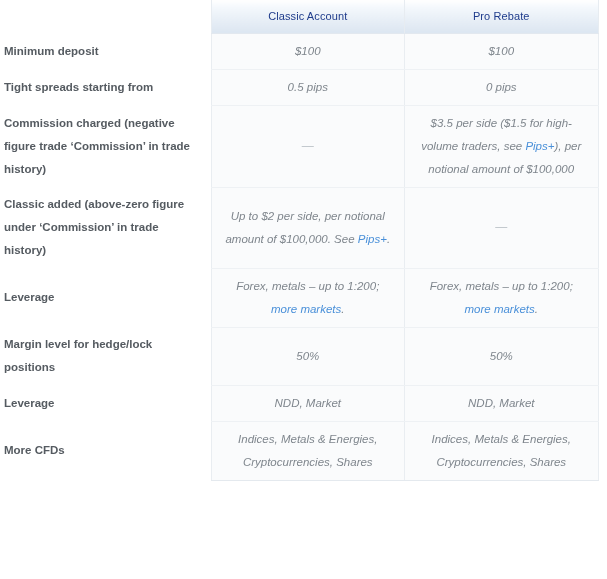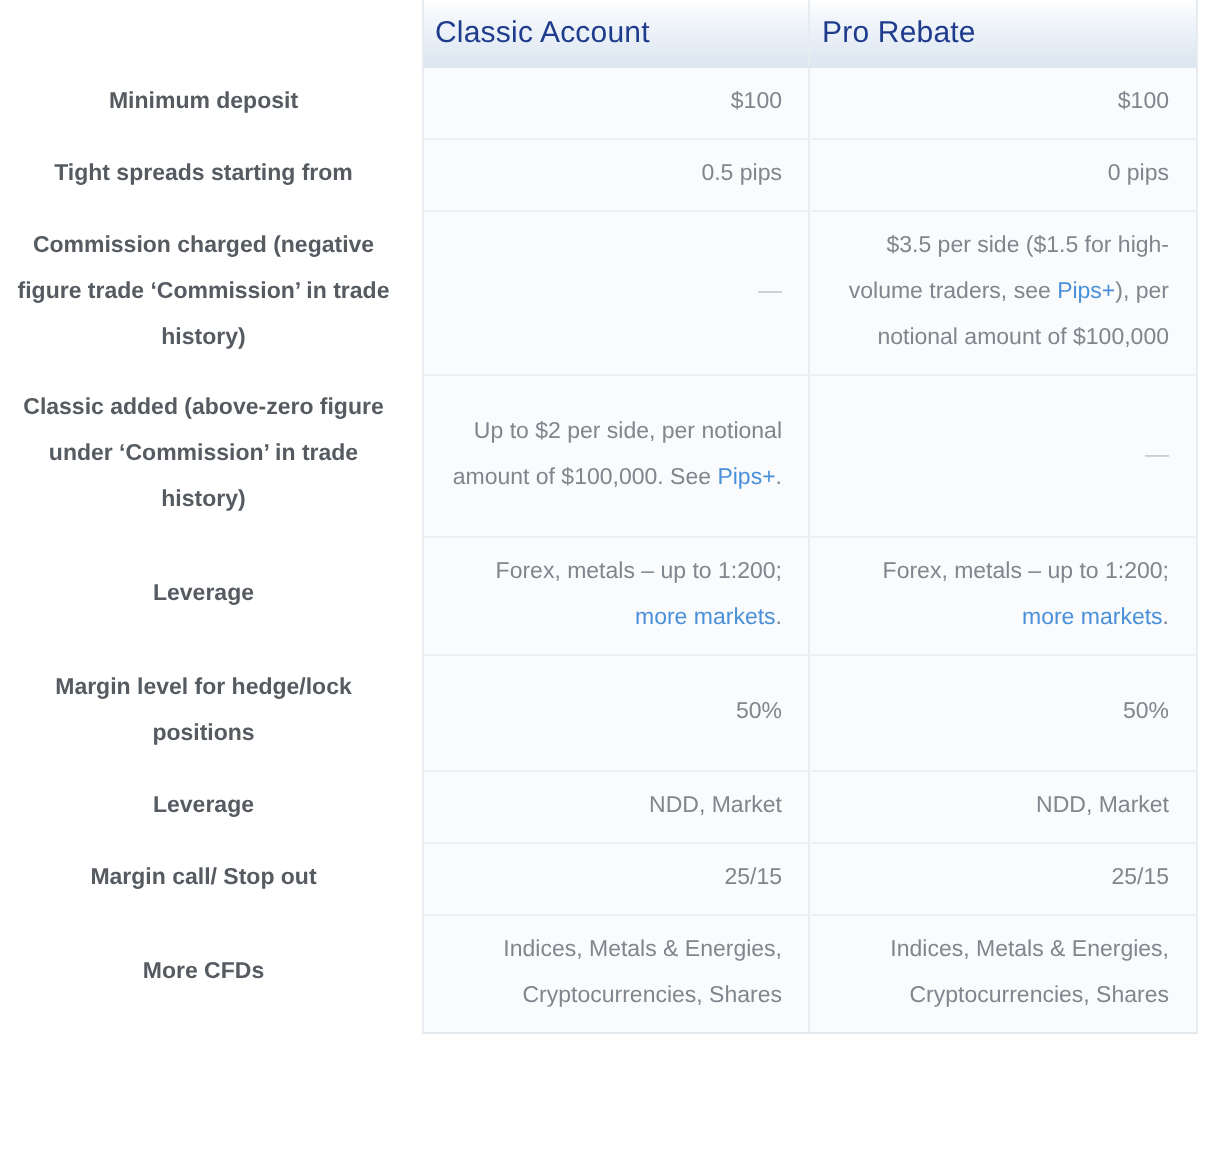--- a/index.html
+++ b/index.html
@@ -32,56 +32,57 @@
   
   thead th.corner-cell {
     background: #ffffff;
     border: none;
     padding: 0;
     height: 33px;
   }
   thead th.plan-head {
     height: 33px;
     padding: 0 6px;
-    text-align: left;
+    text-align: center;
     vertical-align: middle;
-    font-size: 15px;
+    font-size: 11px;
     font-weight: normal;
     color: #1f3c8c;
     background: linear-gradient(to bottom, #ffffff 0%, #f4f8fc 22%, #e3ebf4 75%, #dce6f1 100%);
     border-left: 1px solid #e7ecf1;
     border-right: 1px solid #e7ecf1;
     border-bottom: 1px solid #e2e8ef;
     white-space: nowrap;
     letter-spacing: .1px;
   }
 
   
   td.row-label {
     background: #ffffff;
     border: none;
-    text-align: center;
+    text-align: left;
     vertical-align: middle;
     padding: 6px 11px 6px 4px;
     font-size: 11.5px;
     font-weight: bold;
     color: #555b61;
     line-height: 23px;
   }
   td.plan-cell {
     background: #fafbfc;
     border-left: 1px solid #e9edf1;
     border-right: 1px solid #e9edf1;
     border-bottom: 1px solid #eef1f4;
-    text-align: right;
+    text-align: center;
     vertical-align: middle;
     padding: 6px 13px;
     font-size: 11.5px;
     color: #7f868d;
     line-height: 23px;
+    font-style: italic;
   }
   tbody tr:first-child td.plan-cell { border-top: none; }
   tbody tr:last-child td.plan-cell { border-bottom: 1px solid #e4e9ee; }
 
   td.plan-cell a,
   .lnk {
     color: #4a90d9;
     text-decoration: none;
   }
   .dash {
@@ -136,24 +137,19 @@
           <td class="row-label">Margin level for hedge/lock positions</td>
           <td class="plan-cell"><span>50%</span></td>
           <td class="plan-cell"><span>50%</span></td>
         </tr>
         <tr>
           <td class="row-label">Leverage</td>
           <td class="plan-cell"><span>NDD, Market</span></td>
           <td class="plan-cell"><span>NDD, Market</span></td>
         </tr>
         <tr>
-          <td class="row-label">Margin call/ Stop out</td>
-          <td class="plan-cell"><span>25/15</span></td>
-          <td class="plan-cell"><span>25/15</span></td>
-        </tr>
-        <tr>
           <td class="row-label">More CFDs</td>
           <td class="plan-cell"><span>Indices, Metals &amp; Energies, Cryptocurrencies, Shares</span></td>
           <td class="plan-cell"><span>Indices, Metals &amp; Energies, Cryptocurrencies, Shares</span></td>
         </tr>
       </tbody>
   </table>
 </div>
 
 </body></html>

